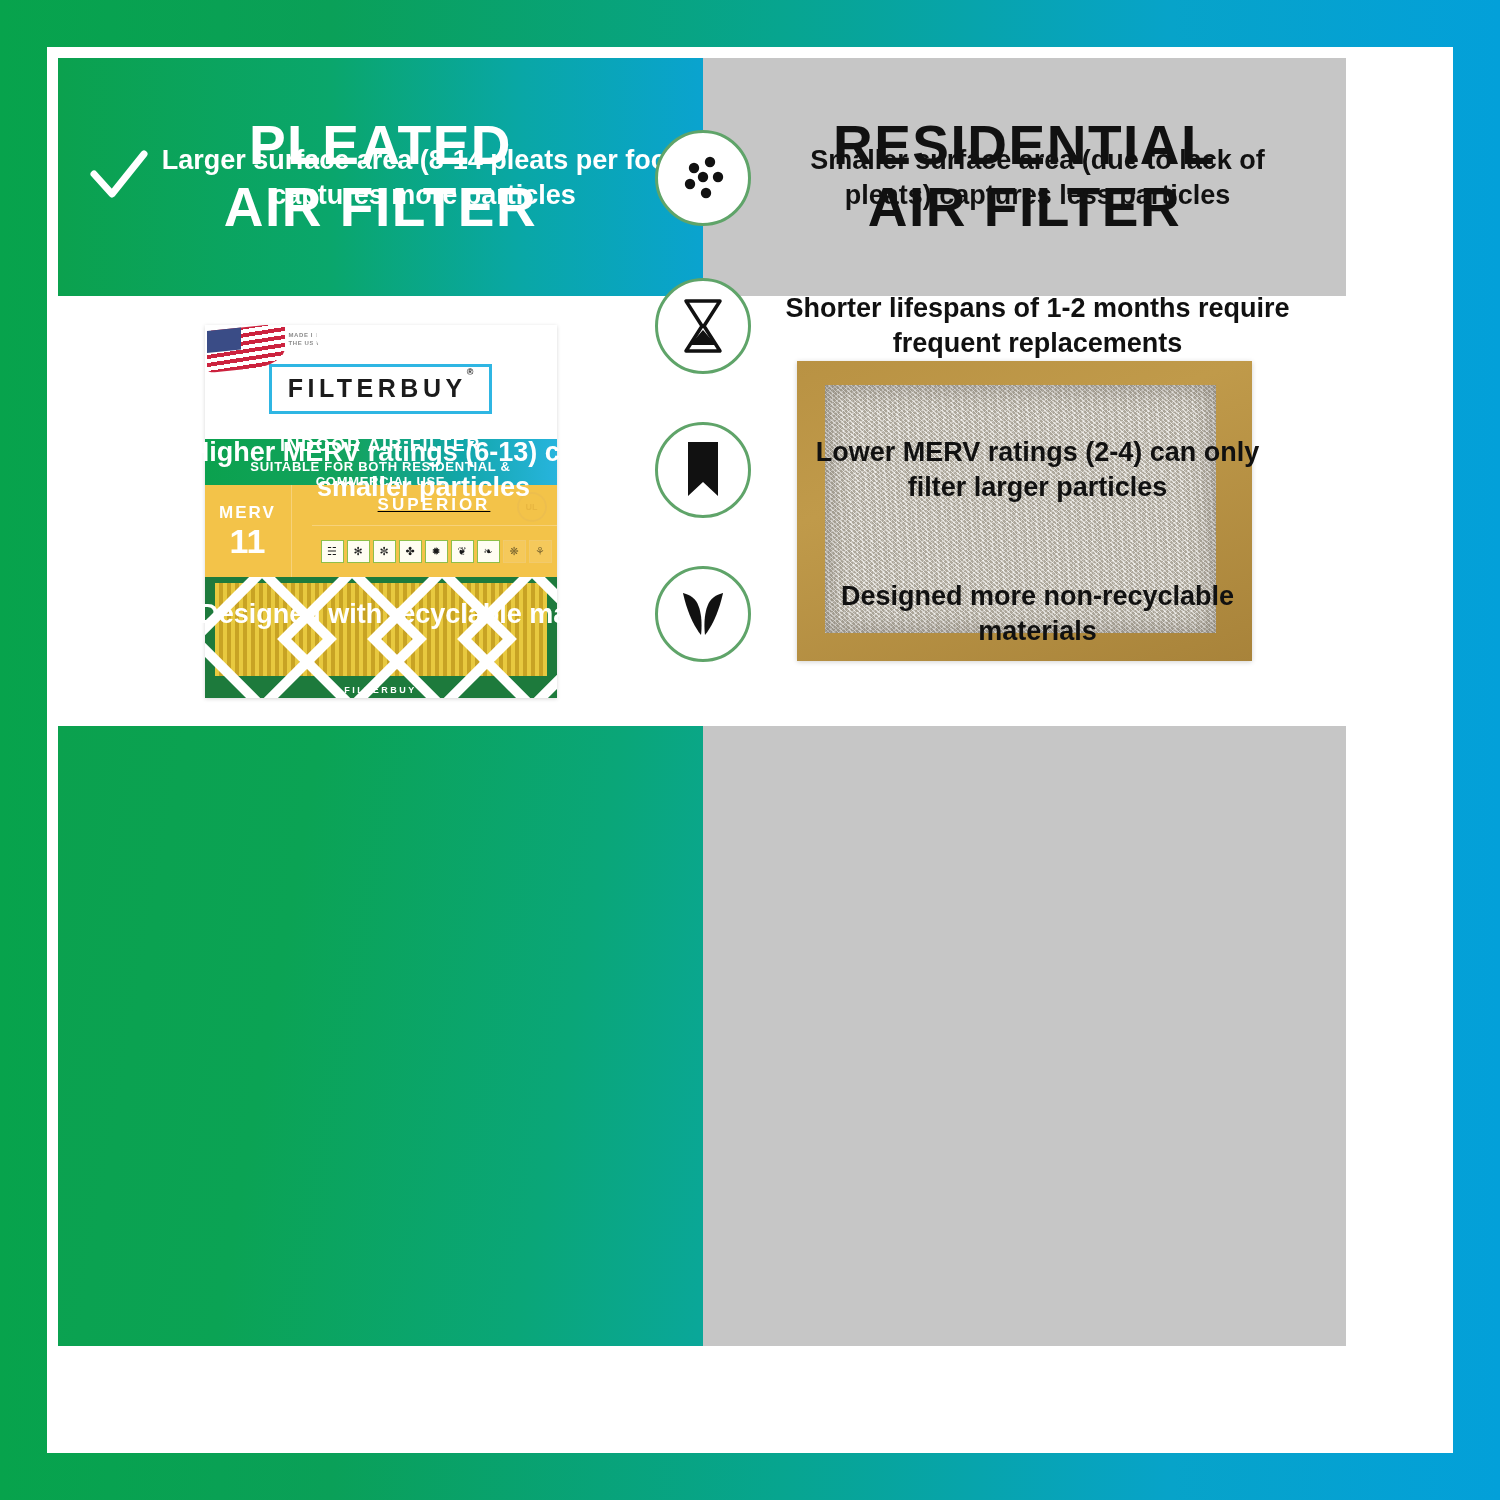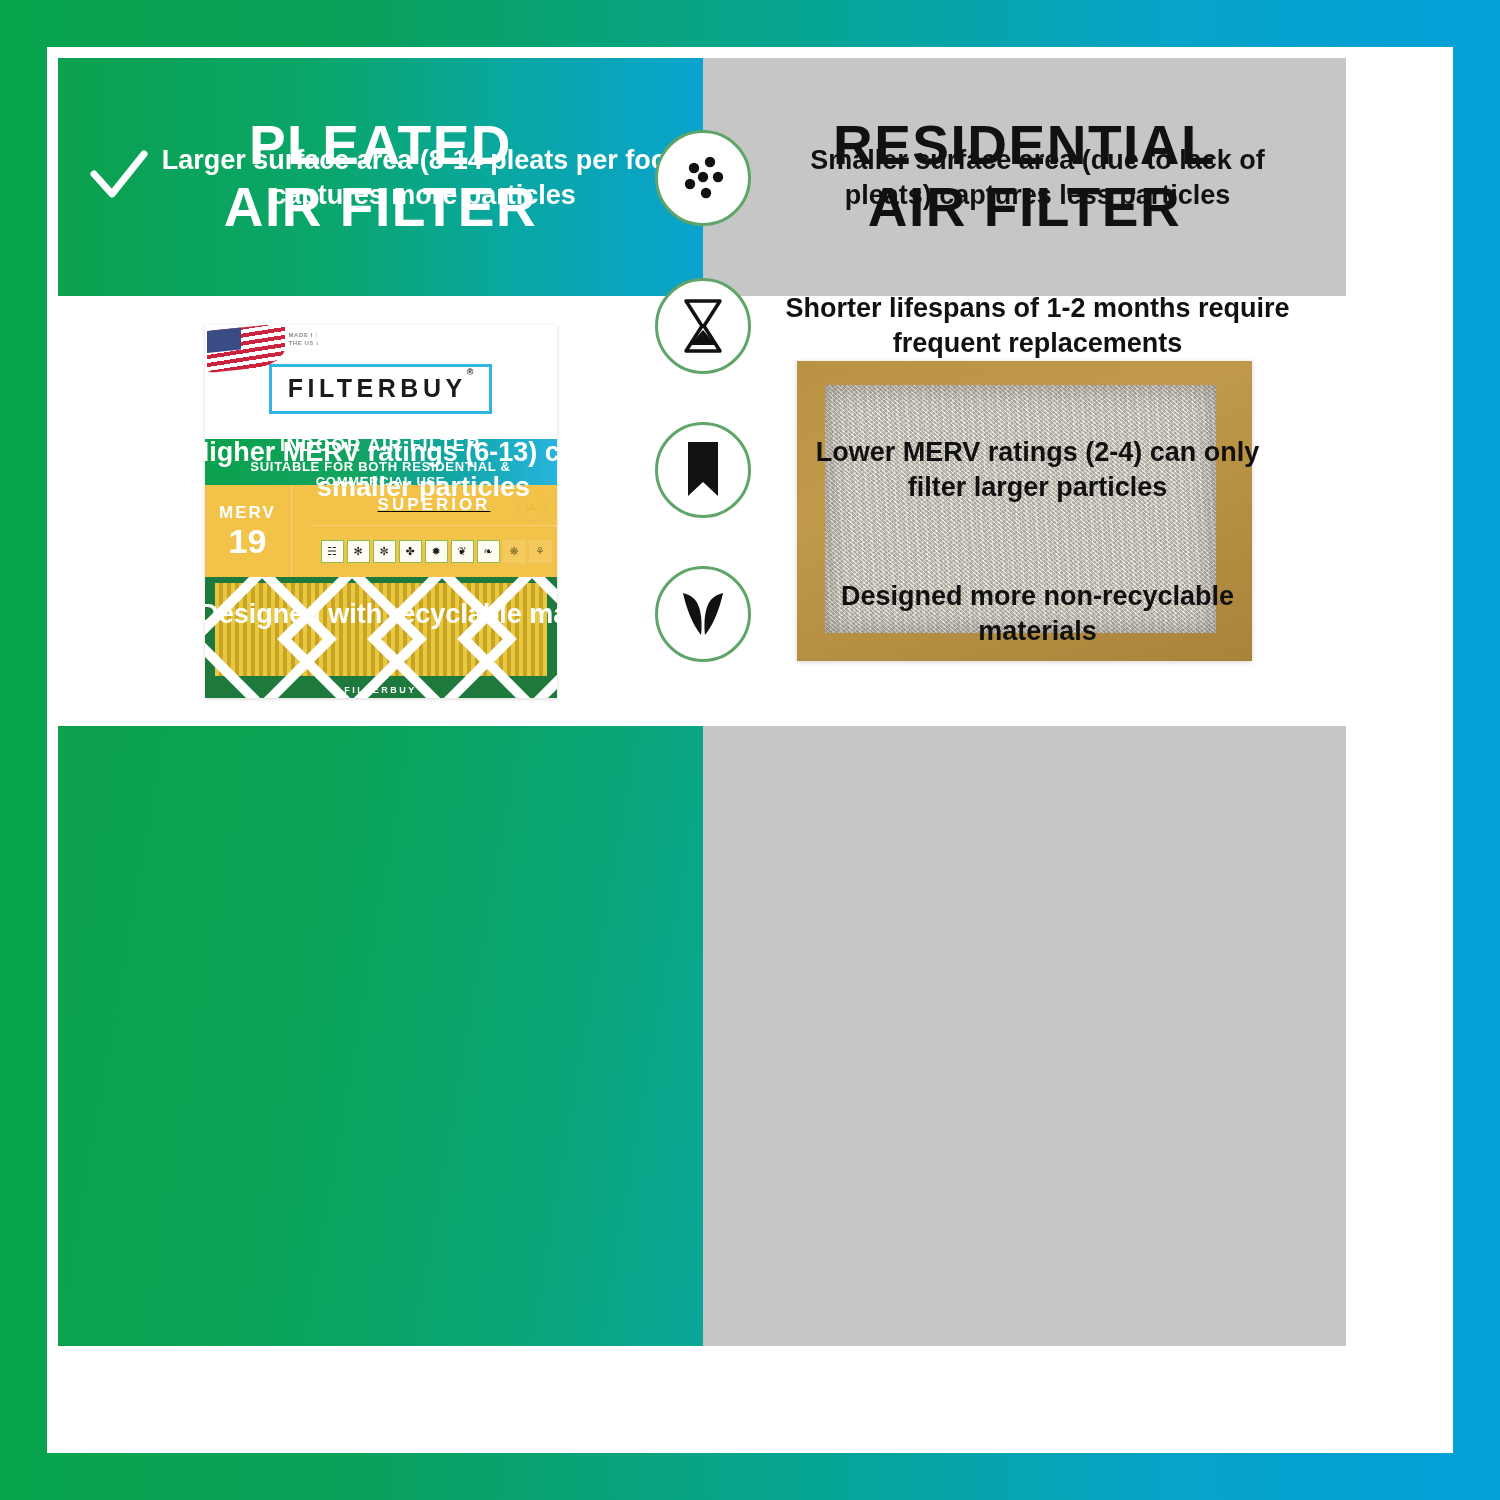--- a/index.html
+++ b/index.html
@@ -253,21 +253,21 @@
         </div>
 
         <div class="box-green">
           <div class="l1">INDOOR AIR FILTER</div>
           <div class="l2">SUITABLE FOR BOTH RESIDENTIAL &amp; COMMERCIAL USE</div>
         </div>
 
         <div class="box-gold">
           <div class="merv">
             <div class="m">MERV</div>
-            <div class="n">19</div>
+            <div class="n">11</div>
           </div>
           <div class="gold-right">
             <div class="sup-row">
               <div class="sup-text">SUPERIOR</div>
               <div class="ul-badge">UL</div>
             </div>
             <div class="icon-strip">
               <div class="ic">☵</div>
               <div class="ic">✻</div>
               <div class="ic">✼</div>

